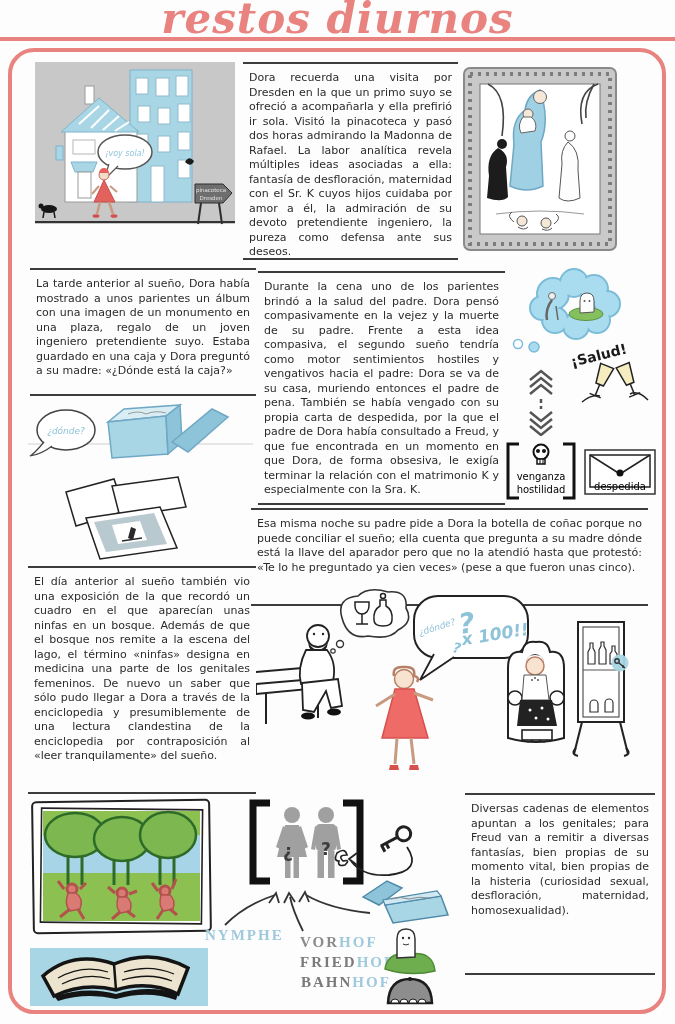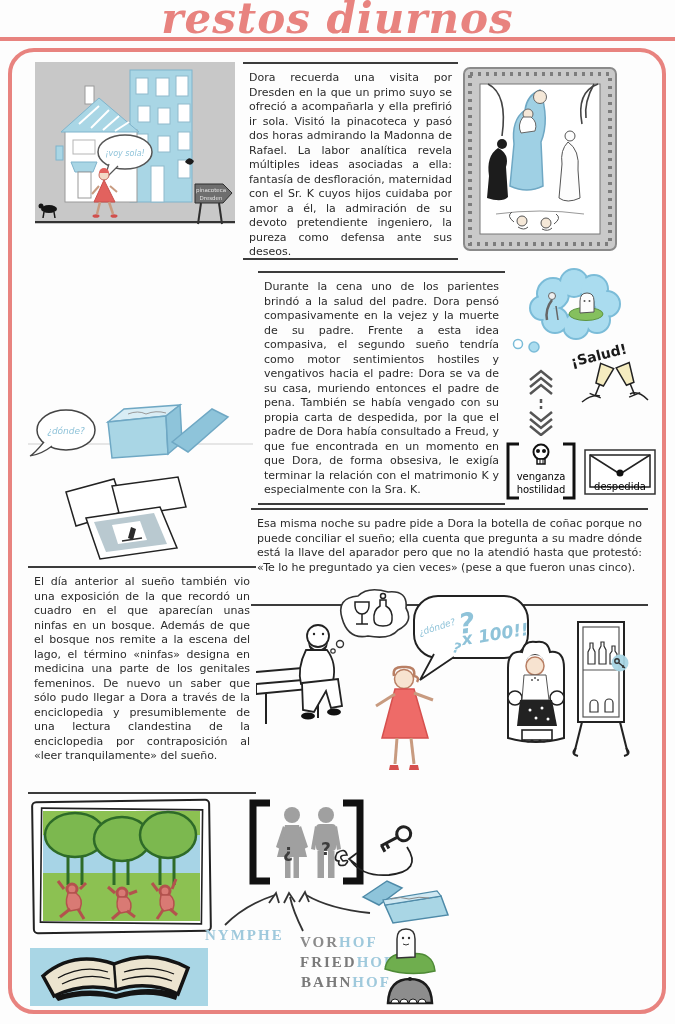--- a/index.html
+++ b/index.html
@@ -21,23 +21,25 @@
 </head>
 <body>
 
 <div class="canvas">
 
   <div class="title-rule"></div>
   <div class="page-title">restos diurnos</div>
   <div class="frame"></div>
 
   <div class="tblock" style="left:243px;top:62px;width:215px;height:198px;">Dora recuerda una visita por Dresden en la que un primo suyo se ofreció a acompañarla y ella prefirió ir sola. Visitó la pinacoteca y pasó dos horas admirando la Madonna de Rafael. La labor analítica revela múltiples ideas asociadas a ella: fantasía de desfloración, maternidad con el Sr. K cuyos hijos cuidaba por amor a él, la admiración de su devoto pretendiente ingeniero, la pureza como defensa ante sus deseos.</div>
+  <div class="tblock" style="left:30px;top:268px;width:226px;height:128px;">La tarde anterior al sueño, Dora había mostrado a unos parientes un álbum con una imagen de un monumento en una plaza, regalo de un joven ingeniero pretendiente suyo. Estaba guardado en una caja y Dora preguntó a su madre: «¿Dónde está la caja?»</div>
   <div class="tblock" style="left:258px;top:271px;width:247px;height:234px;">Durante la cena uno de los parientes brindó a la salud del padre. Dora pensó compasivamente en la vejez y la muerte de su padre. Frente a esta idea compasiva, el segundo sueño tendría como motor sentimientos hostiles y vengativos hacia el padre: Dora se va de su casa, muriendo entonces el padre de pena. También se había vengado con su propia carta de despedida, por la que el padre de Dora había consultado a Freud, y que fue encontrada en un momento en que Dora, de forma obsesiva, le exigía terminar la relación con el matrimonio K y especialmente con la Sra. K.</div>
   <div class="tblock" style="left:251px;top:508px;width:397px;height:98px;">Esa misma noche su padre pide a Dora la botella de coñac porque no puede conciliar el sueño; ella cuenta que pregunta a su madre dónde está la llave del aparador pero que no la atendió hasta que protestó: «Te lo he preguntado ya cien veces» (pese a que fueron unas cinco).</div>
   <div class="tblock" style="left:28px;top:566px;width:228px;height:228px;">El día anterior al sueño también vio una exposición de la que recordó un cuadro en el que aparecían unas ninfas en un bosque. Además de que el bosque nos remite a la escena del lago, el término «ninfas» designa en medicina una parte de los genitales femeninos. De nuevo un saber que sólo pudo llegar a Dora a través de la enciclopedia y presumiblemente de una lectura clandestina de la enciclopedia por contraposición al «leer tranquilamente» del sueño.</div>
+  <div class="tblock" style="left:465px;top:793px;width:190px;height:182px;">Diversas cadenas de elementos apuntan a los genitales; para Freud van a remitir a diversas fantasías, bien propias de su momento vital, bien propias de la histeria (curiosidad sexual, desfloración, maternidad, homosexualidad).</div>
 
   <svg class="abs" style="left:35px;top:62px;" width="200" height="180" viewBox="0 0 200 180">
     <rect x="0" y="0" width="200" height="162" fill="#c8c8c8"></rect>
     <g>
       <rect x="95" y="8" width="62" height="132" fill="#a9d6e5" stroke="#7fb4cc"></rect>
       <g fill="#fff" stroke="#8fb9cc" stroke-width="1">
         <rect x="101" y="16" width="12" height="16"></rect>
           <rect x="121" y="16" width="13" height="18"></rect>
           <rect x="141" y="14" width="12" height="20"></rect>
         <rect x="103" y="44" width="12" height="16"></rect>

